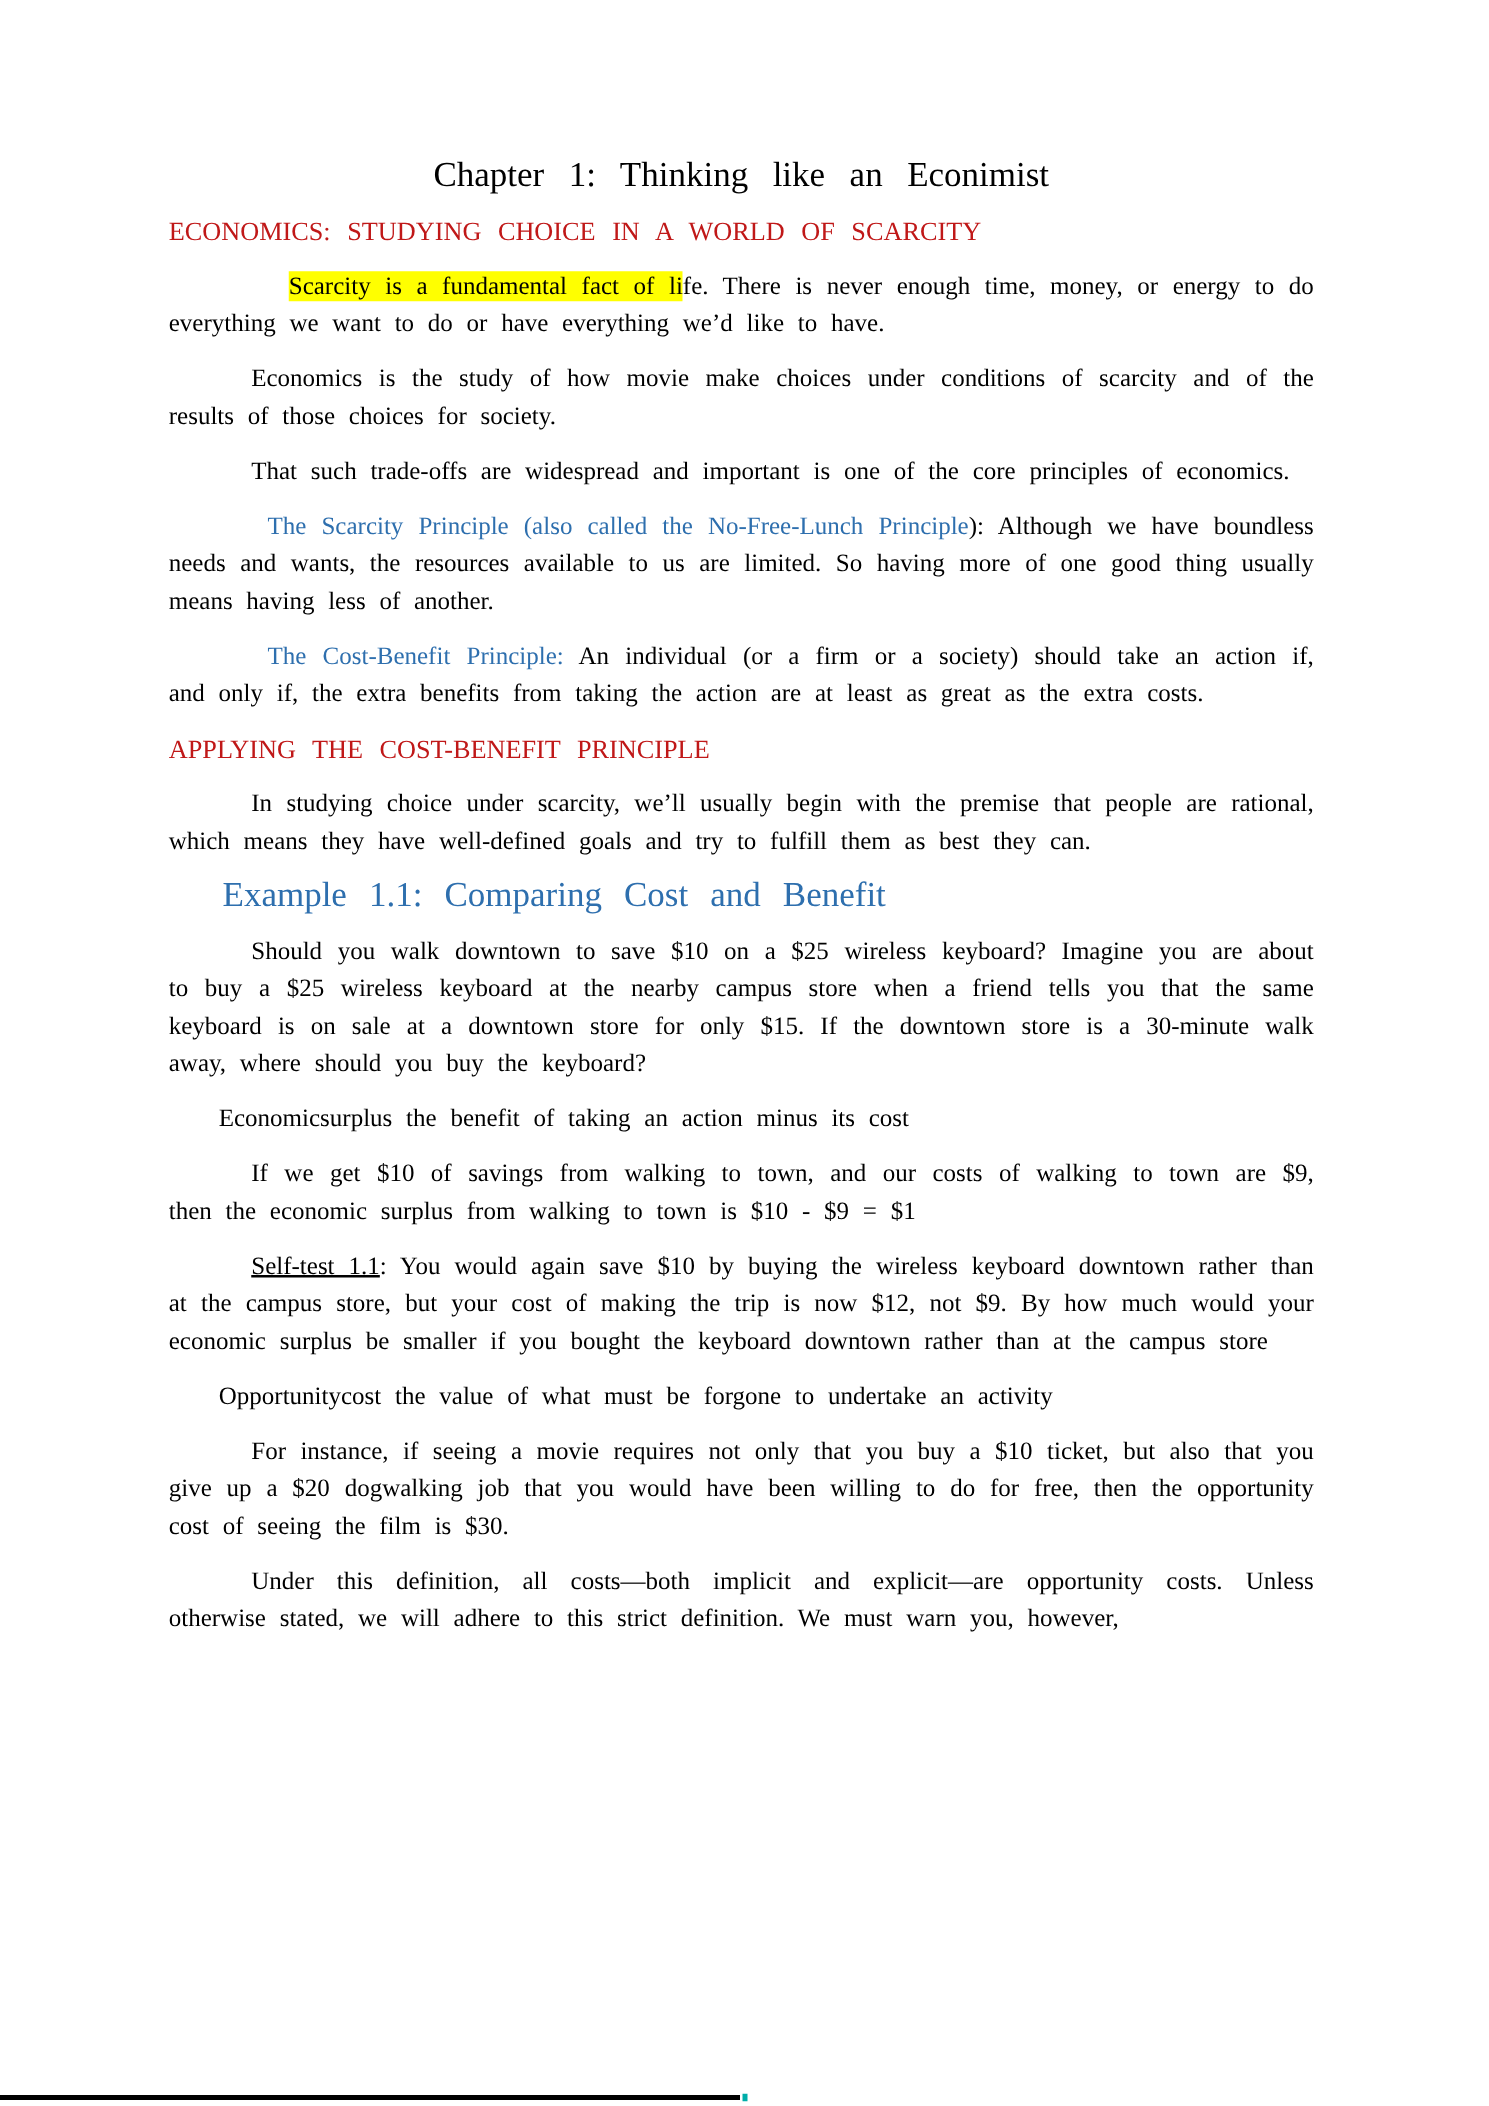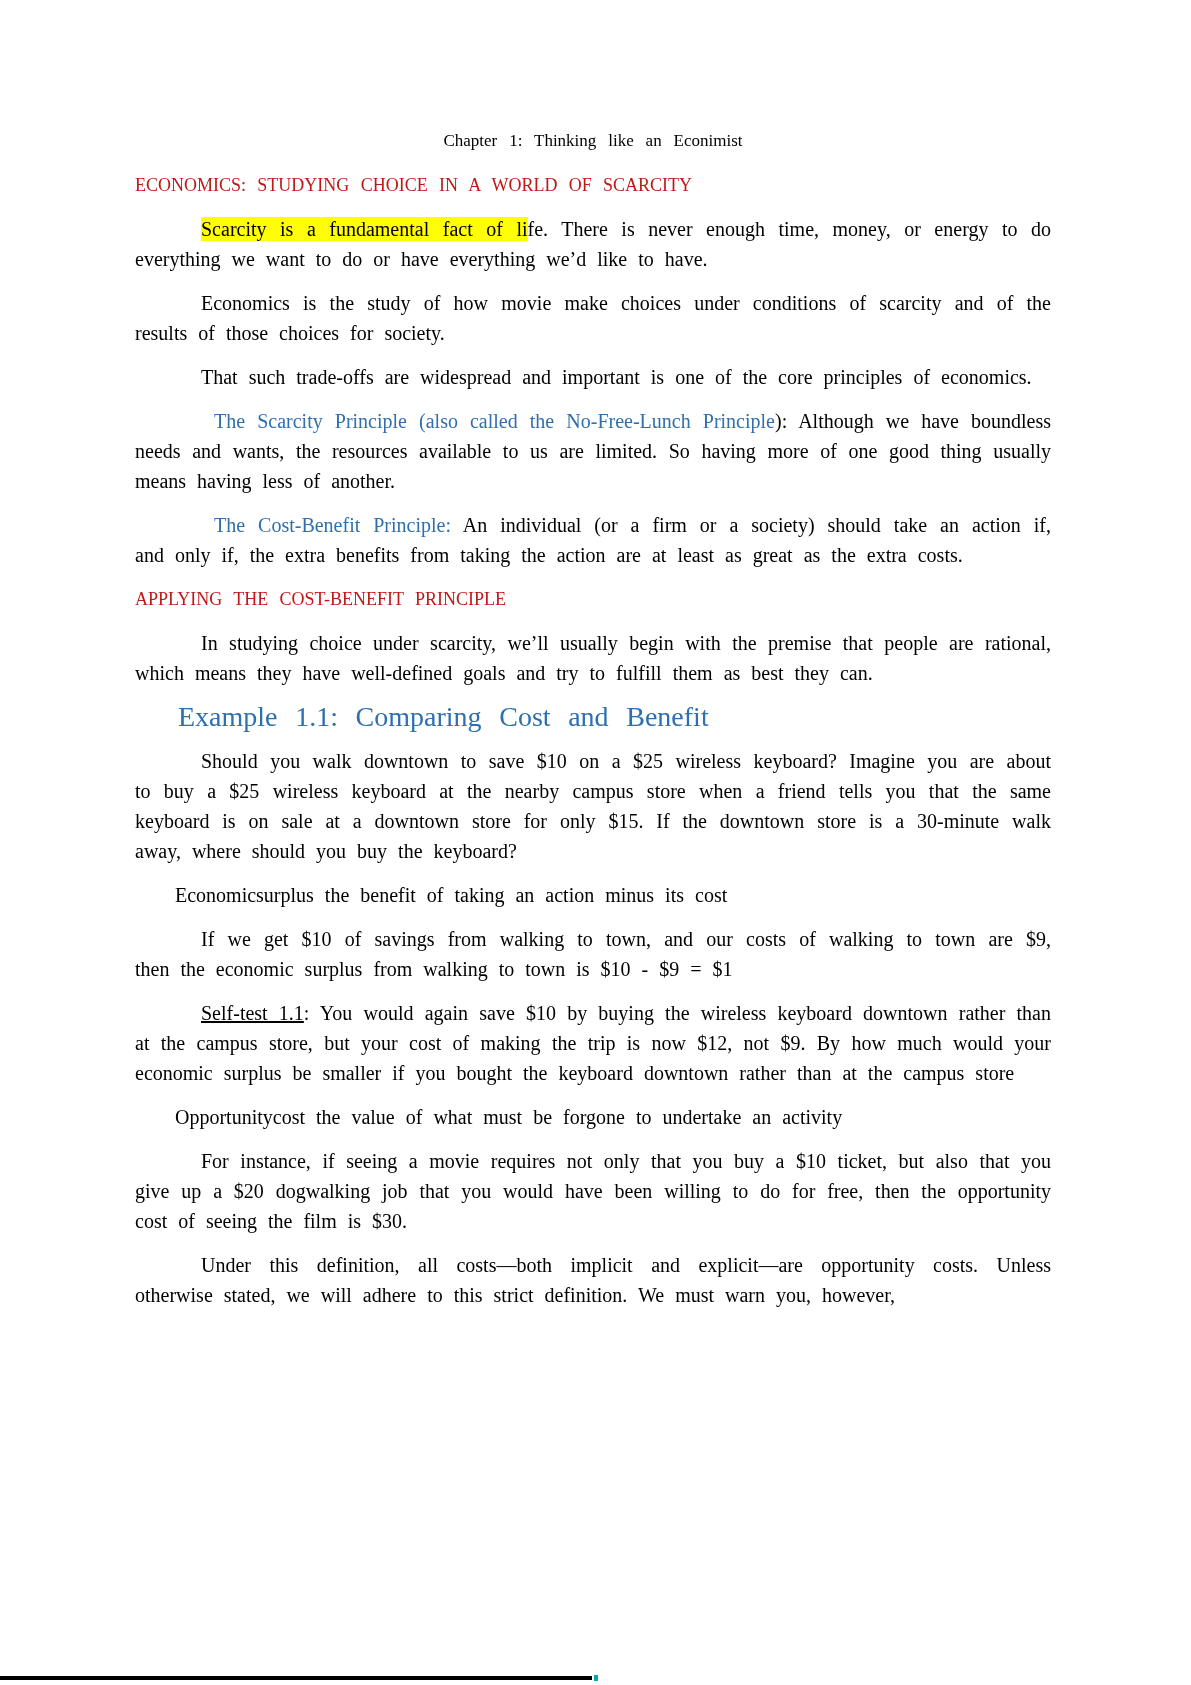--- a/index.html
+++ b/index.html
@@ -11,28 +11,28 @@
     padding: 126px 140px 0 135px;
     background: #ffffff;
     font-family: "Liberation Serif", "DejaVu Serif", serif;
     font-size: 20px;
     line-height: 30px;
     color: #000000;
     overflow: hidden;
   }
   .title {
     text-align: center;
-    font-size: 17px;
+    font-size: 28px;
     margin: 0 0 14px 0;
     word-spacing: 0.45em;
   }
   .heading {
     margin: 14px 0;
     word-spacing: 0.38em;
-    font-size: 18px;
+    font-size: 21px;
   }
   .red-heading { color: #C01818; }
   .blue-heading { color: #2E6FAE; font-size: 28px; margin-left: 43px; }
   p {
     margin: 14px 0;
     text-align: justify;
     word-spacing: 0.30em;
   }
   .indent { text-indent: 66px; }
   .noindent { text-indent: 0; margin-left: 40px; }
@@ -66,21 +66,21 @@
 </style>
 </head>
 <body>
 
 <div class="page">
 
   <div class="title">Chapter 1: Thinking like an Econimist</div>
 
   <div class="heading red-heading" style="color: rgb(192, 24, 24);">ECONOMICS: STUDYING CHOICE IN A WORLD OF SCARCITY</div>
 
-  <p class="indent"><mark class="hl" style="background-color: rgb(255, 255, 0);">Scarcity is a fundamental fact of li</mark><span>fe. There is never enough time, money, or energy to do everything we want to do or have everything we’d like to have.</span></p>
+  <p class="indent"><mark class="hl" style="background-color: rgb(255, 255, 0); margin-left: 30px;">Scarcity is a fundamental fact of li</mark><span>fe. There is never enough time, money, or energy to do everything we want to do or have everything we’d like to have.</span></p>
 
   <p class="indent">Economics is the study of how movie make choices under conditions of scarcity and of the results of those choices for society.</p>
 
   <p class="indent">That such trade-offs are widespread and important is one of the core principles of economics.</p>
 
   <p class="indent"><span class="principle-lead" style="color: rgb(46, 111, 174);">The Scarcity Principle (also called the No-Free-Lunch Principle</span><span>): Although we have boundless needs and wants, the resources available to us are limited. So having more of one good thing usually means having less of another.</span></p>
 
   <p class="indent"><span class="principle-lead" style="color: rgb(46, 111, 174);">The Cost-Benefit Principle:</span><span> An individual (or a firm or a society) should take an action if, and only if, the extra benefits from taking the action are at least as great as the extra costs.</span></p>
 
   <div class="heading red-heading" style="color: rgb(192, 24, 24);">APPLYING THE COST-BENEFIT PRINCIPLE</div>

